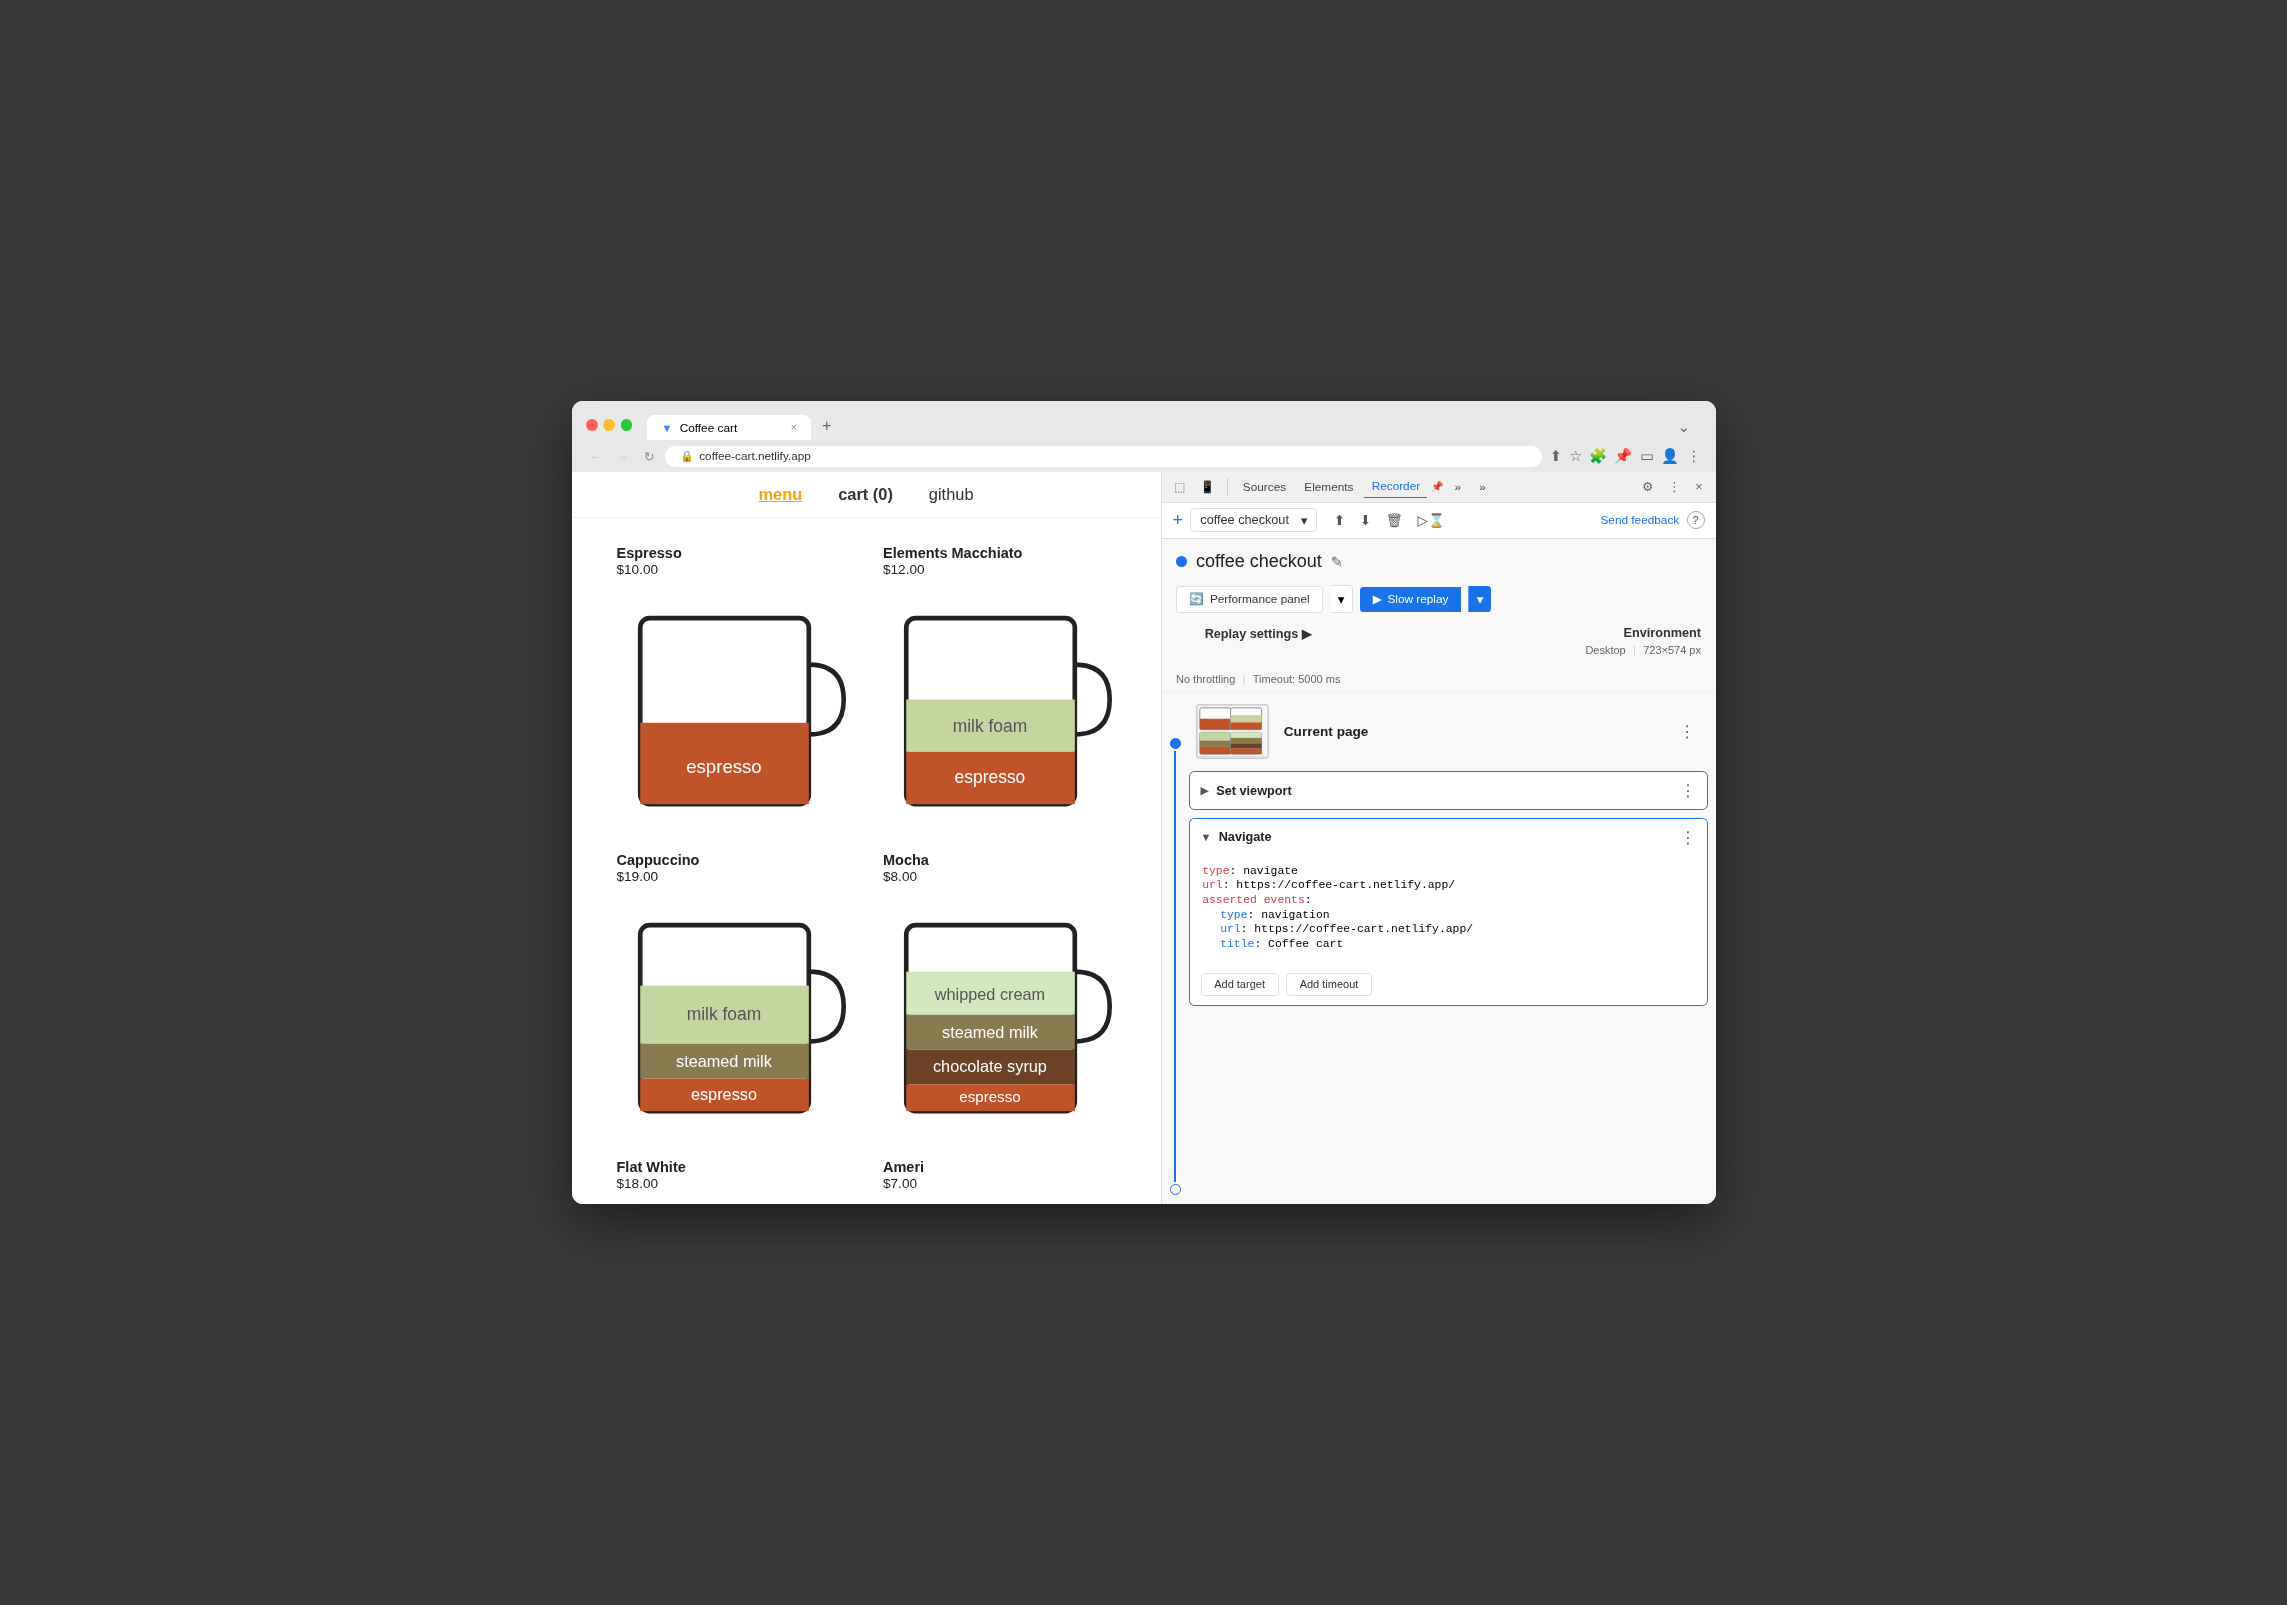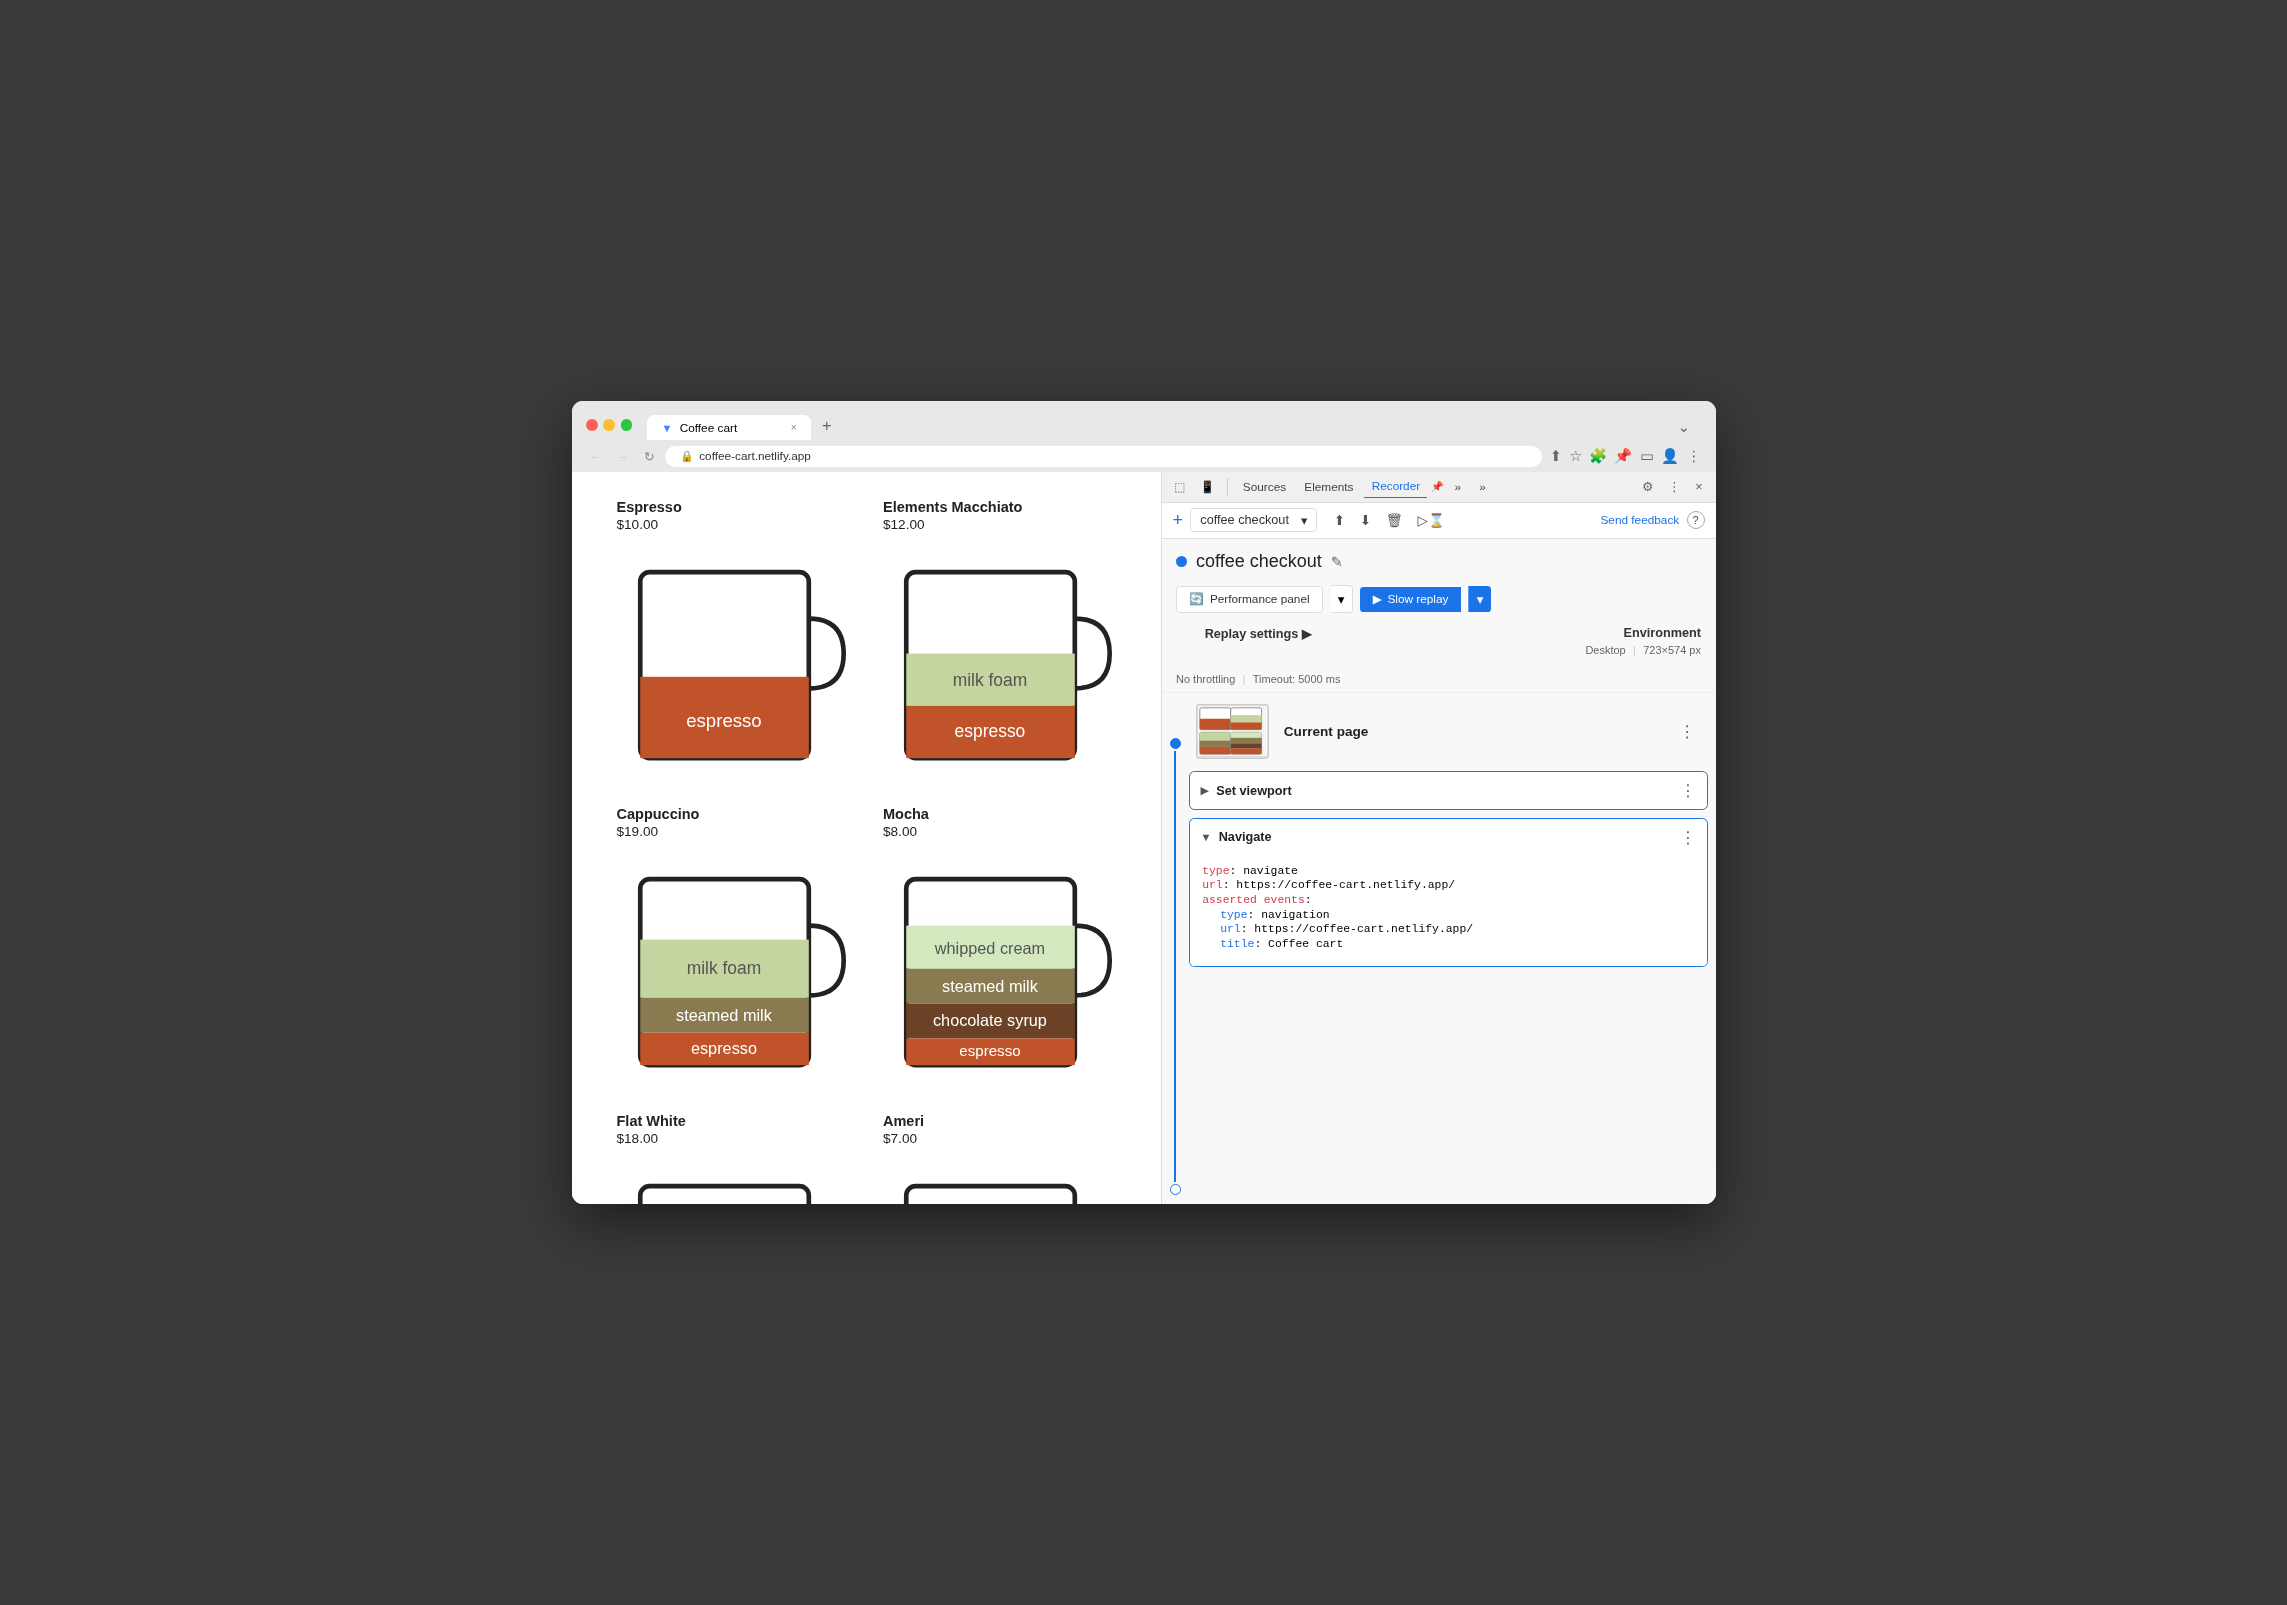--- a/index.html
+++ b/index.html
@@ -524,20 +524,25 @@
       <span>📌</span>
       <span>▭</span>
       <span>👤</span>
       <span>⋮</span>
     </div>
   </div>
 
   <div class="main-area">
 
     <div class="webpage">
+      <div class="webpage-nav">
+        <span class="nav-menu">menu</span>
+        <span class="nav-cart">cart (0)</span>
+        <span class="nav-github">github</span>
+      </div>
 
       <div class="products-grid">
 
         <div class="product-item">
           <div class="product-name">Espresso</div>
           <div class="product-price">$10.00</div>
           <svg class="cup-svg" viewBox="0 0 200 190">
             <rect x="20" y="10" width="145" height="160" rx="8" fill="white" stroke="#222" stroke-width="4"></rect>
             <path d="M165 50 Q195 50 195 80 Q195 110 165 110" fill="none" stroke="#222" stroke-width="4"></path>
             <rect x="20" y="100" width="145" height="70" rx="0" fill="#c0532a"></rect>
@@ -754,19 +759,23 @@
               <div class="code-line indent">
                 <span class="code-key-blue">type</span><span>: navigation</span>
               </div>
               <div class="code-line indent">
                 <span class="code-key-blue">url</span><span>: https://coffee-cart.netlify.app/</span>
               </div>
               <div class="code-line indent">
                 <span class="code-key-blue">title</span><span>: Coffee cart</span>
               </div>
             </div>
+            <div class="step-actions">
+              <button class="step-action-btn">Add target</button>
+              <button class="step-action-btn">Add timeout</button>
+            </div>
           </div>
         </div>
       </div>
     </div>
   </div>
 </div>
 
 
 </body></html>

